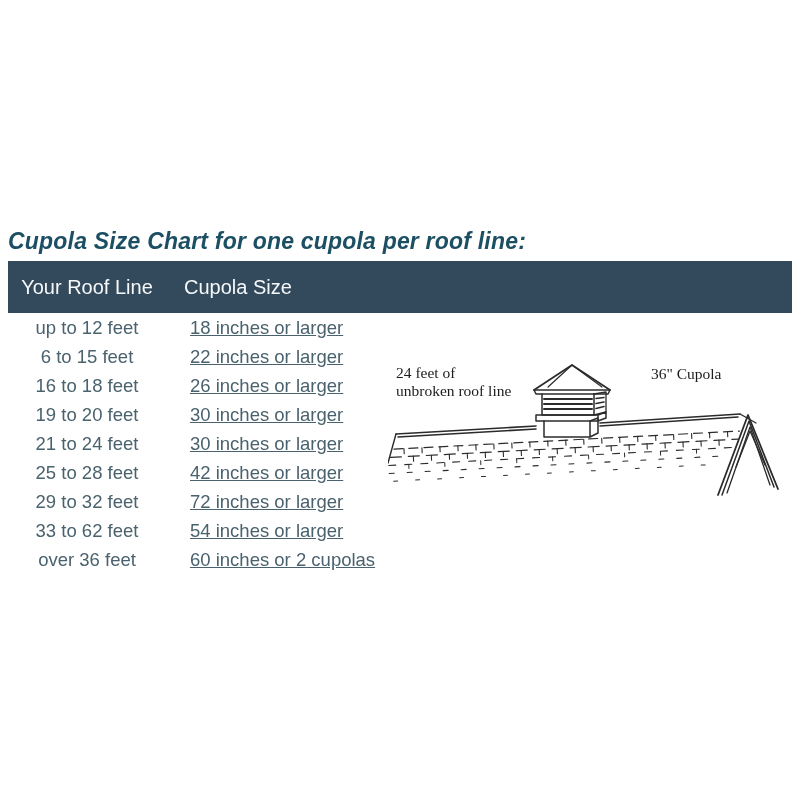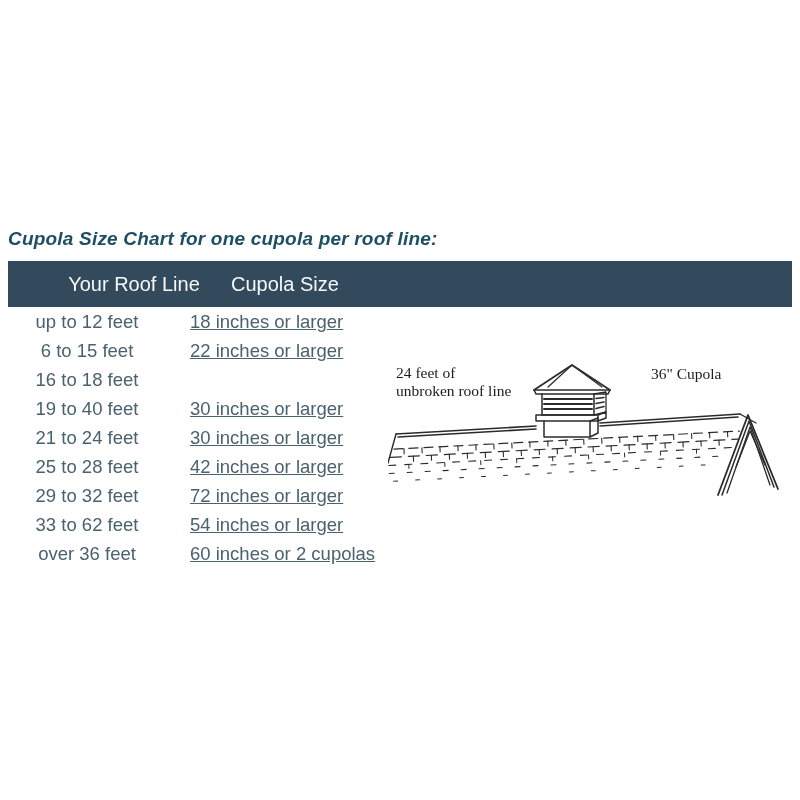--- a/index.html
+++ b/index.html
@@ -14,40 +14,39 @@
   .canvas{
     position:relative;
     width:800px;height:800px;
     background:#ffffff;
     overflow:hidden;
     font-family:"Liberation Sans", sans-serif;
   }
   .page-title{
     position:absolute;
     left:8px;top:228px;
-    font-size:19px;
+    font-size:23px;
     font-weight:bold;
     font-style:italic;
     color:var(--title-text);
     letter-spacing:0.2px;
     white-space:nowrap;
   }
   .size-table{
     position:absolute;
     left:8px;top:261px;
     width:784px;
   }
   .thead{
     display:flex;
     align-items:center;
-    height:46px;
+    height:52px;
     background:var(--header-bg);
     color:var(--header-text);
     font-size:20px;
-    padding-left:47px;
   }
   .th1{
     width:158px;
     text-align:center;
   }
   .th2{
     margin-left:18px;
     text-align:left;
   }
   .tr{
@@ -95,23 +94,24 @@
     <div class="tr">
       <div class="td c1">up to 12 feet</div>
       <div class="td c2">18 inches or larger</div>
     </div>
     <div class="tr">
       <div class="td c1">6 to 15 feet</div>
       <div class="td c2">22 inches or larger</div>
     </div>
     <div class="tr">
       <div class="td c1">16 to 18 feet</div>
+      <div class="td c2">26 inches or larger</div>
     </div>
     <div class="tr">
-      <div class="td c1">19 to 40 feet</div>
+      <div class="td c1">19 to 20 feet</div>
       <div class="td c2">30 inches or larger</div>
     </div>
     <div class="tr">
       <div class="td c1">21 to 24 feet</div>
       <div class="td c2">30 inches or larger</div>
     </div>
     <div class="tr">
       <div class="td c1">25 to 28 feet</div>
       <div class="td c2">42 inches or larger</div>
     </div>

